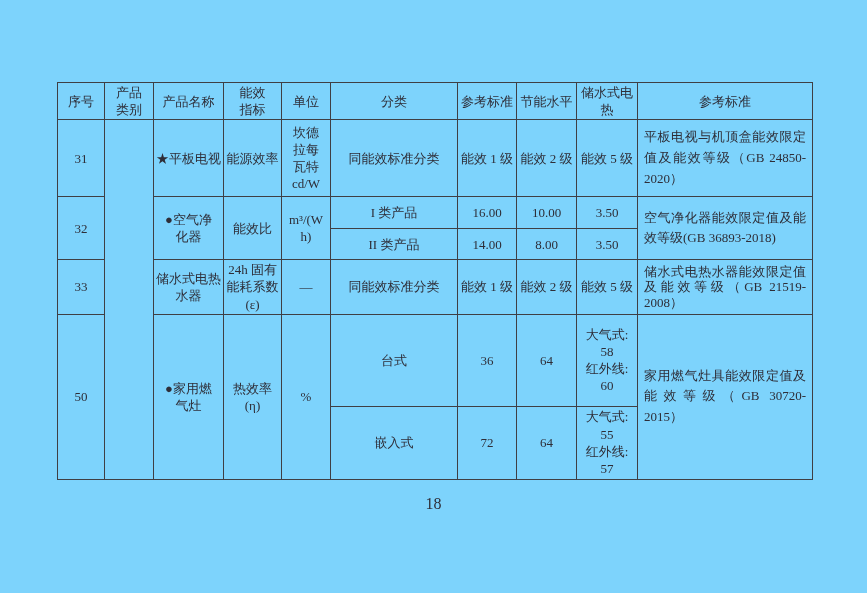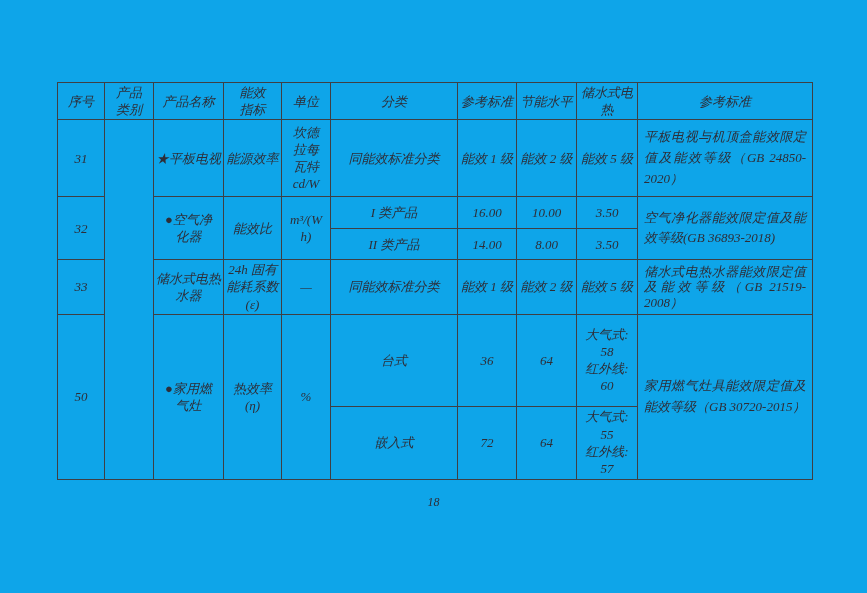--- a/index.html
+++ b/index.html
@@ -5,22 +5,21 @@
   html, body { margin: 0; padding: 0; }
   body {
     width: 867px; height: 593px;
     background: #ffffff;
     font-family: "Liberation Serif", "DejaVu Serif", serif;
     position: relative;
     overflow: hidden;
   }
   .page {
     position: absolute; inset: 0;
-    background: #0ea5e9;
-    font-style: italic;
+    background: #7dd3fc;
   }
   table.std {
     position: absolute;
     left: 57px; top: 82px;
     width: 755px;
     border-collapse: collapse;
     table-layout: fixed;
   }
   table.std th, table.std td {
     border: 1px solid #3f3f44;
@@ -45,21 +44,21 @@
   tr.h-r31  { height: 77px; }
   tr.h-r32a { height: 32px; }
   tr.h-r32b { height: 31px; }
   tr.h-r33  { height: 47px; }
   tr.h-r34a { height: 92px; }
   tr.h-r34b { height: 73px; }
   .page-number {
     position: absolute;
     left: 0; right: 0; top: 495px;
     text-align: center;
-    font-size: 12px;
+    font-size: 16px;
     color: #2e2e38;
   }
 </style>
 </head>
 <body>
 
 <div class="page">
 
   <table class="std">
     <colgroup>

